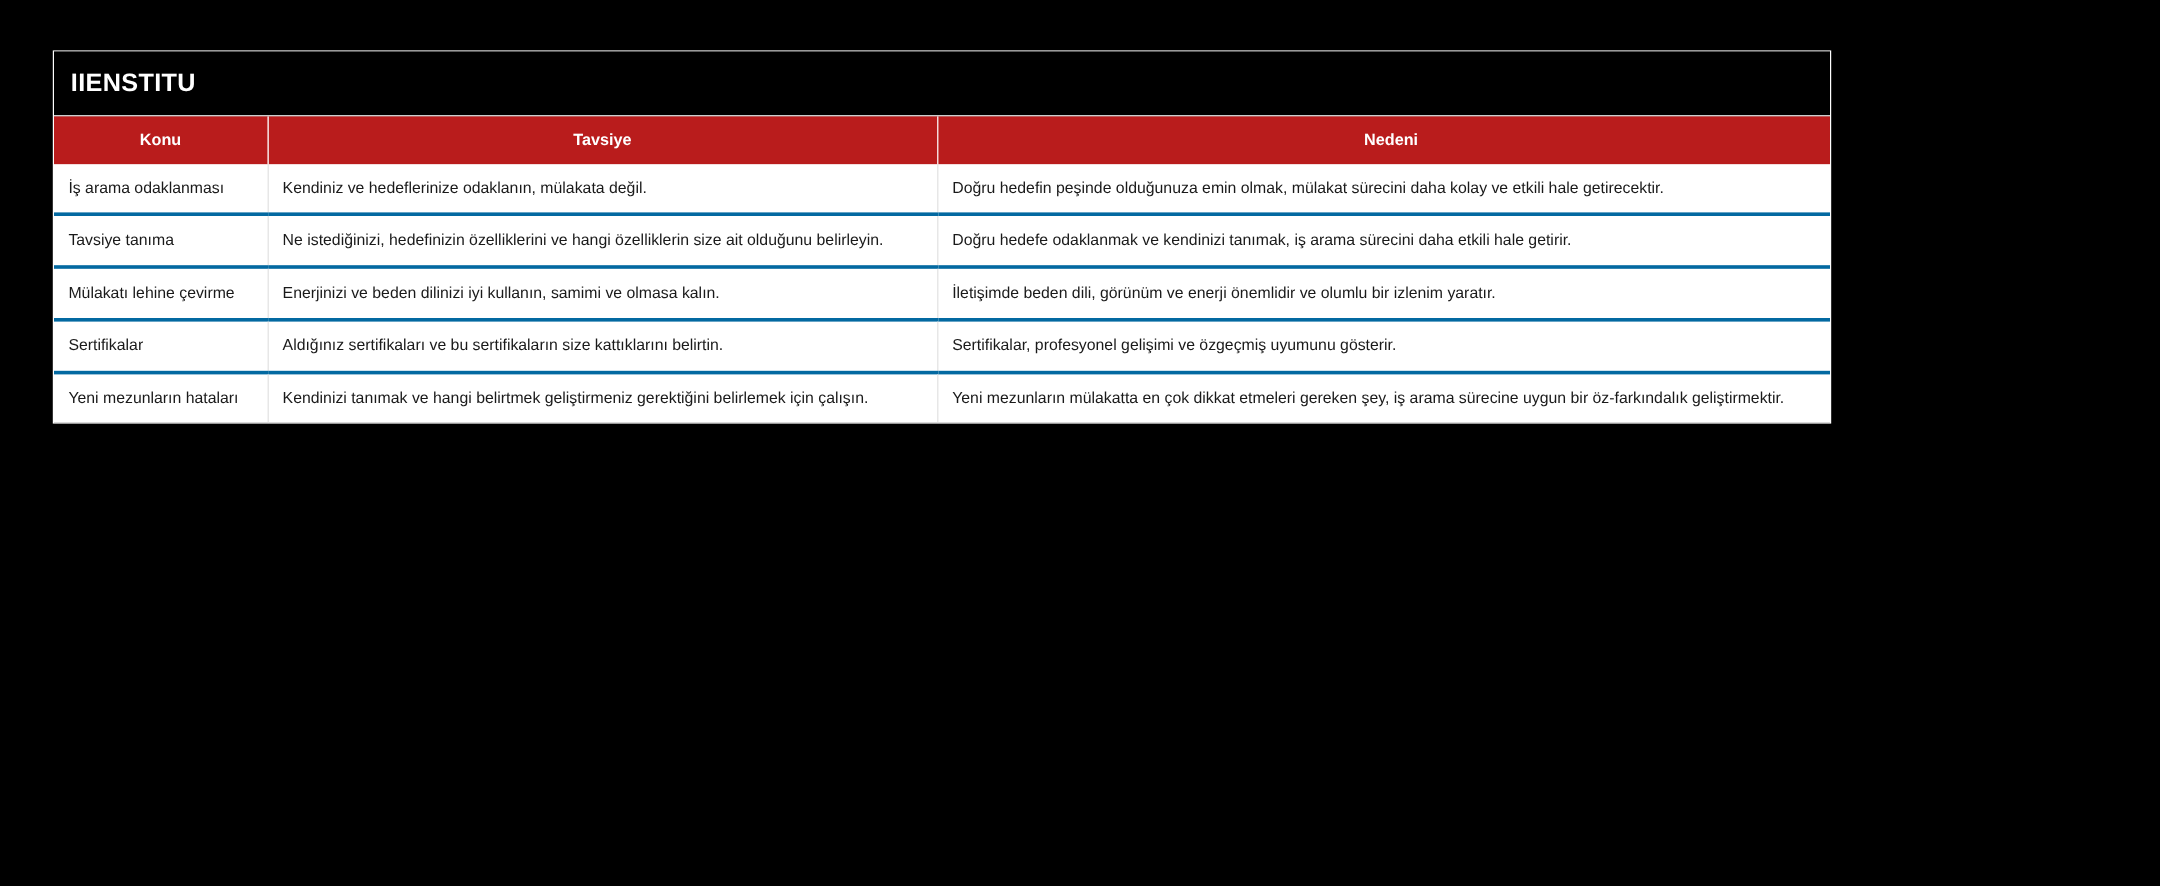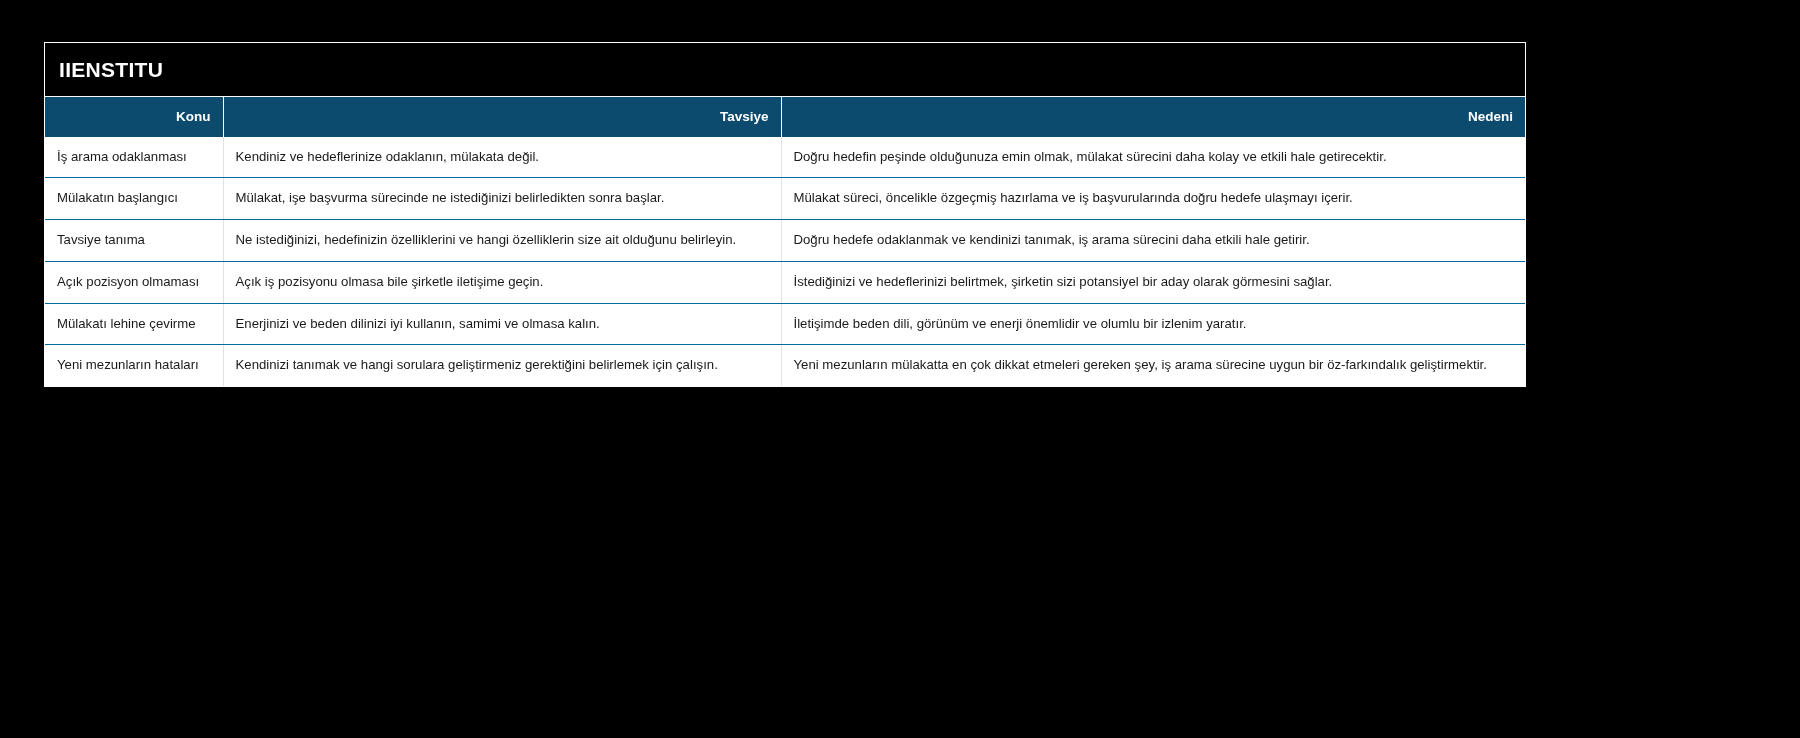--- a/index.html
+++ b/index.html
@@ -44,41 +44,41 @@
     border-collapse: collapse;
     width: 100%;
     table-layout: fixed;
     background: #ffffff;
   }
   table.grid col.c-konu    { width: 178px; }
   table.grid col.c-tavsiye { width: 558px; }
   table.grid col.c-nedeni  { width: 744px; }
 
   table.grid thead th {
-    background: #0c4a6e;
+    background: #b91c1c;
     color: #ffffff;
     font-size: 13.5px;
     font-weight: bold;
-    text-align: right;
+    text-align: center;
     padding: 11px 12px 11px 12px;
     border-right: 1px solid #ffffff;
     vertical-align: middle;
     line-height: 1.3;
   }
   table.grid thead th:last-child { border-right: none; padding-left: 24px; }
 
   table.grid tbody td {
     background: #ffffff;
     color: #1a1a1a;
     font-size: 13.2px;
     line-height: 1.42;
     text-align: left;
     padding: 11px 12px 11px 12px;
     border-right: 1px solid #e2e2e2;
-    border-bottom: 1px solid #0369a1;
+    border-bottom: 3px solid #0369a1;
     vertical-align: middle;
     word-wrap: break-word;
   }
   table.grid tbody td:last-child { border-right: none; }
   table.grid tbody tr:last-child td { border-bottom: none; }
   .cell-konu { white-space: normal; }
 </style>
 </head>
 <body>
 
@@ -102,41 +102,36 @@
           <th>Nedeni</th>
         </tr>
       </thead>
       <tbody>
         <tr>
           <td class="cell-konu">İş arama odaklanması</td>
           <td>Kendiniz ve hedeflerinize odaklanın, mülakata değil.</td>
           <td>Doğru hedefin peşinde olduğunuza emin olmak, mülakat sürecini daha kolay ve etkili hale getirecektir.</td>
         </tr>
         <tr>
-          <td class="cell-konu">Mülakatın başlangıcı</td>
-          <td>Mülakat, işe başvurma sürecinde ne istediğinizi belirledikten sonra başlar.</td>
-          <td>Mülakat süreci, öncelikle özgeçmiş hazırlama ve iş başvurularında doğru hedefe ulaşmayı içerir.</td>
-        </tr>
-        <tr>
           <td class="cell-konu">Tavsiye tanıma</td>
           <td>Ne istediğinizi, hedefinizin özelliklerini ve hangi özelliklerin size ait olduğunu belirleyin.</td>
           <td>Doğru hedefe odaklanmak ve kendinizi tanımak, iş arama sürecini daha etkili hale getirir.</td>
-        </tr>
-        <tr>
-          <td class="cell-konu">Açık pozisyon olmaması</td>
-          <td>Açık iş pozisyonu olmasa bile şirketle iletişime geçin.</td>
-          <td>İstediğinizi ve hedeflerinizi belirtmek, şirketin sizi potansiyel bir aday olarak görmesini sağlar.</td>
         </tr>
         <tr>
           <td class="cell-konu">Mülakatı lehine çevirme</td>
           <td>Enerjinizi ve beden dilinizi iyi kullanın, samimi ve olmasa kalın.</td>
           <td>İletişimde beden dili, görünüm ve enerji önemlidir ve olumlu bir izlenim yaratır.</td>
         </tr>
         <tr>
+          <td class="cell-konu">Sertifikalar</td>
+          <td>Aldığınız sertifikaları ve bu sertifikaların size kattıklarını belirtin.</td>
+          <td>Sertifikalar, profesyonel gelişimi ve özgeçmiş uyumunu gösterir.</td>
+        </tr>
+        <tr>
           <td class="cell-konu">Yeni mezunların hataları</td>
-          <td>Kendinizi tanımak ve hangi sorulara geliştirmeniz gerektiğini belirlemek için çalışın.</td>
+          <td>Kendinizi tanımak ve hangi belirtmek geliştirmeniz gerektiğini belirlemek için çalışın.</td>
           <td>Yeni mezunların mülakatta en çok dikkat etmeleri gereken şey, iş arama sürecine uygun bir öz-farkındalık geliştirmektir.</td>
         </tr>
       </tbody>
     </table>
 
   </div>
 </div>
 
 </body></html>

